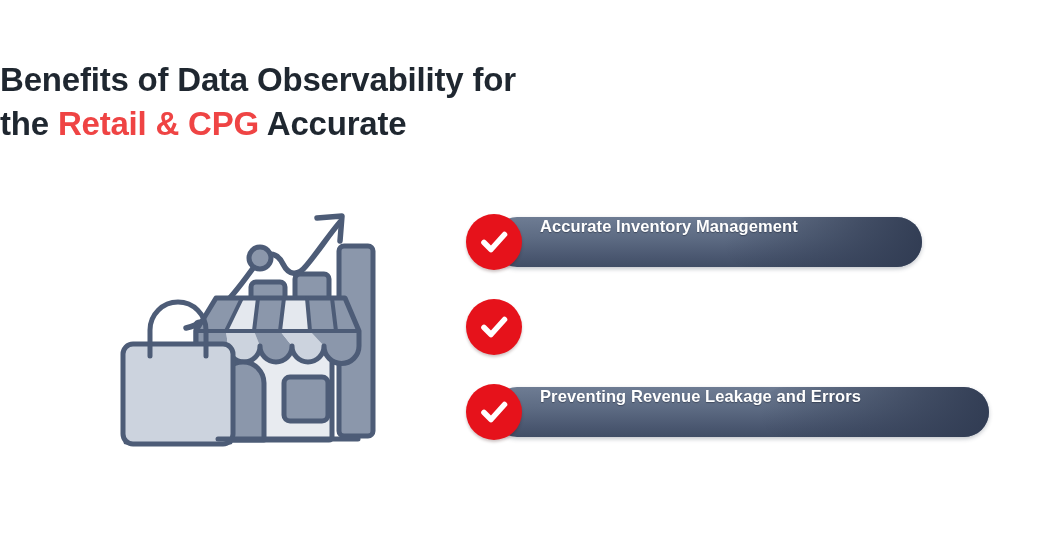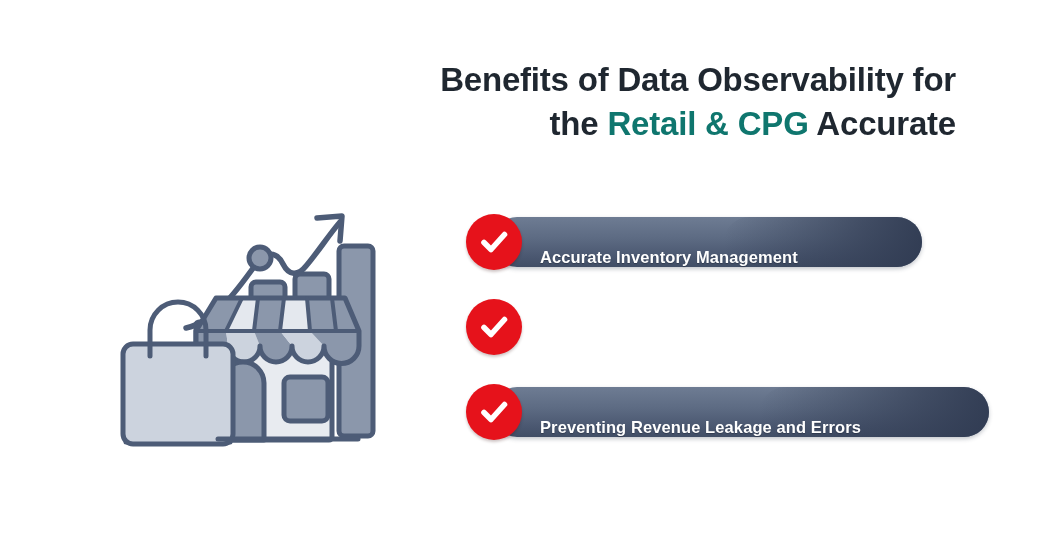--- a/index.html
+++ b/index.html
@@ -19,32 +19,32 @@
     background: #ffffff;
     overflow: hidden;
   }
 
   
   .title-block {
     position: absolute;
     left: 0;
     top: 58px;
     width: 956px;
-    text-align: right;
+    text-align: left;
     line-height: 1.33;
   }
   .title-line {
     font-size: 33px;
     font-weight: bold;
     letter-spacing: -0.2px;
     color: #1f2730;
     white-space: nowrap;
   }
   .title-accent {
-    color: #0f766e;
+    color: #ef4444;
   }
 
   
   .illustration {
     position: absolute;
     left: 108px;
     top: 196px;
     width: 280px;
     height: 270px;
   }
@@ -65,21 +65,21 @@
 
   .pill-body {
     position: absolute;
     left: 26px;
     top: 3px;
     height: 50px;
     border-radius: 25px;
     background: linear-gradient(180deg, #6e7c93 0%, #5d6b83 42%, #4b5871 78%, #414e66 100%);
     box-shadow: 0 2px 4px rgba(40,50,70,0.28);
     display: flex;
-    align-items: flex-end;
+    align-items: flex-start;
   }
   .pill-body::after {
     content: "";
     position: absolute;
     right: 0;
     top: 0;
     width: 46%;
     height: 100%;
     border-radius: 25px;
     background: linear-gradient(90deg, rgba(58,70,94,0) 0%, rgba(52,63,86,0.75) 70%, rgba(48,59,82,0.95) 100%);

